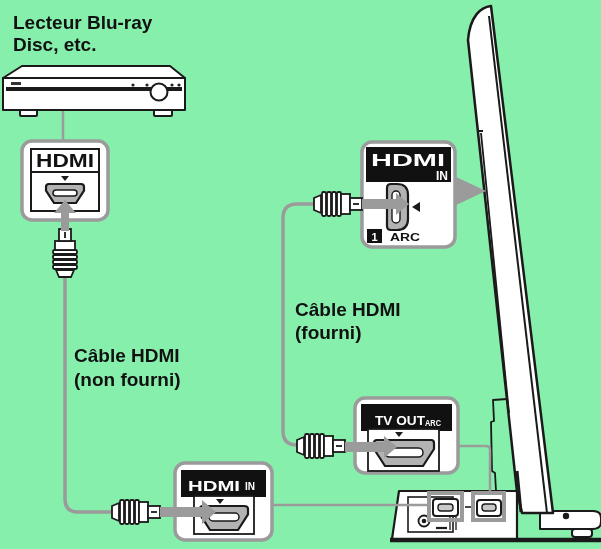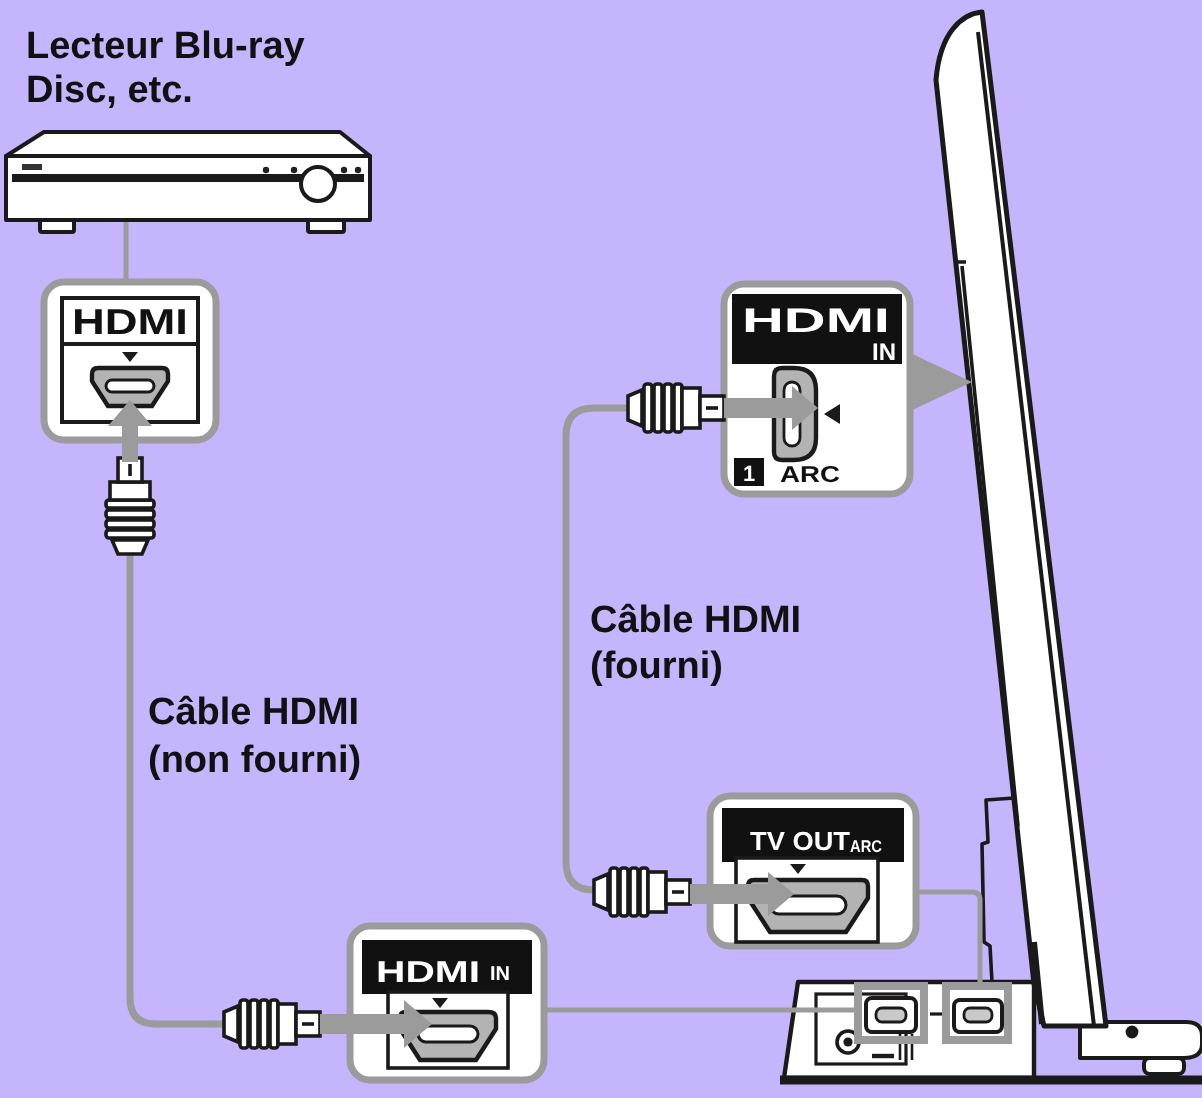--- a/index.html
+++ b/index.html
@@ -1,16 +1,16 @@
 <!DOCTYPE html>
 <html><head>
 <meta charset="utf-8">
 <style>
   html,body{margin:0;padding:0;background:#fff;}
-  #stage{position:relative;width:601px;height:549px;background:#c4b5fd;overflow:hidden;
+  #stage{position:relative;width:601px;height:549px;background:#86efac;overflow:hidden;
          font-family:"Liberation Sans",sans-serif;}
   svg{position:absolute;left:0;top:0;}
   svg text{font-family:"Liberation Sans",sans-serif;font-weight:bold;fill:#111;}
   .lbl{font-size:19px;}
   .white{fill:#ffffff;}
   .ink{stroke:#1a1a1a;fill:#ffffff;}
   .gray{fill:#9b9b9b;}
 </style>
 </head>
 <body>

